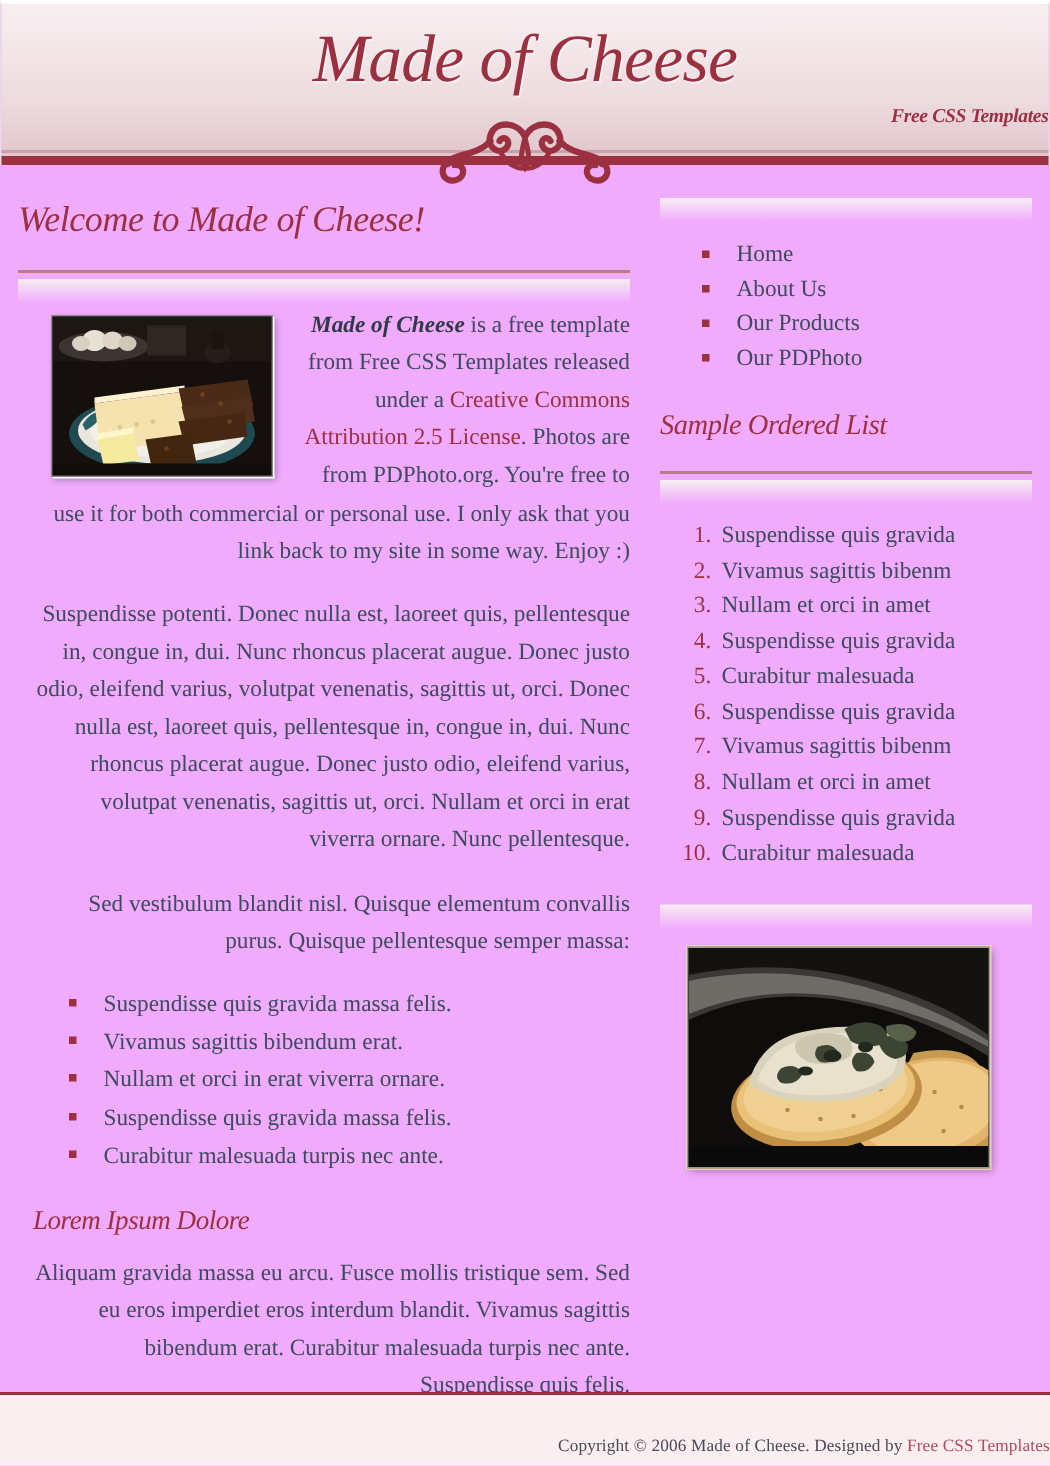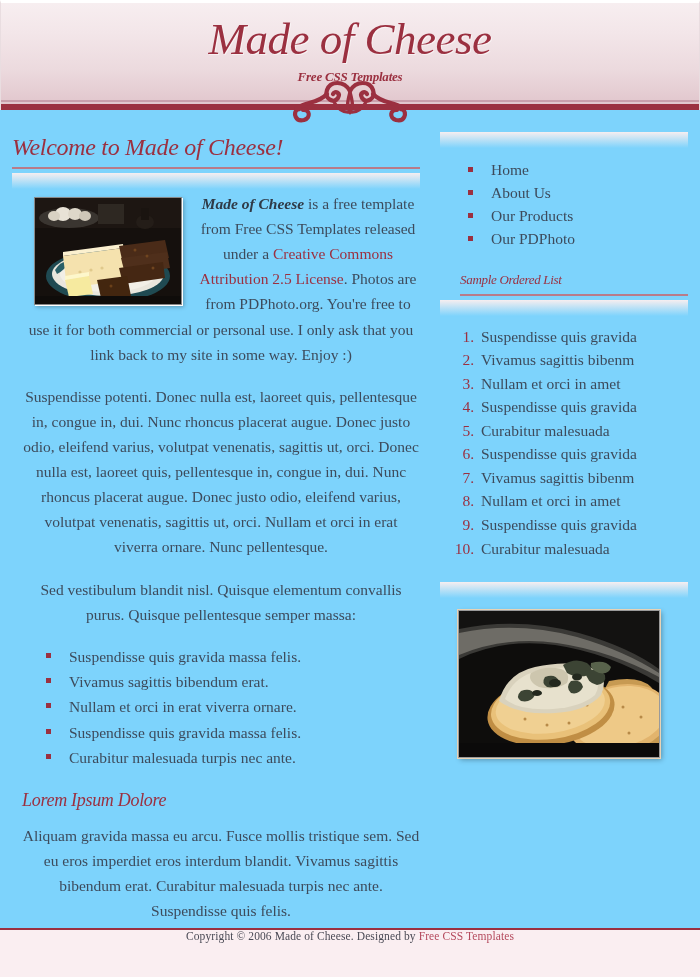--- a/index.html
+++ b/index.html
@@ -5,21 +5,21 @@
   * { box-sizing: border-box; }
   html, body {
     margin: 0; padding: 0;
     width: 700px; height: 977px;
     background: #ffffff;
     font-family: "Liberation Serif", "DejaVu Serif", serif;
   }
   #page {
     position: relative;
     width: 700px; height: 977px;
-    background: #7dd3fc;
+    background: #f0abfc;
     overflow: hidden;
   }
 
   
   #header {
     position: relative;
     height: 110px;
     background: linear-gradient(to bottom, #f7eef0 0%, #f3e6e9 28%, #ecdade 62%, #e2c8ce 92%, #ddc0c8 100%);
     border-top: 3px solid #ffffff;
     border-left: 1px solid #e9dde0;
@@ -86,45 +86,45 @@
 
   
   h2.sec {
     margin: 0 0 4px 0;
     font-size: 24px;
     font-style: italic;
     font-weight: normal;
     color: #9B3040;
     line-height: 1.25;
     border-bottom: 2px solid #b97b89;
-    padding-bottom: 5px;
+    padding-bottom: 18px;
     letter-spacing: -0.3px;
   }
-  h2.sec.small { font-size: 13px; margin-left: 20px; }
+  h2.sec.small { font-size: 19px; }
   .sec-fade {
     height: 16px;
     background: linear-gradient(to bottom, #f6eef0 0%, rgba(246,238,240,0) 100%);
     margin-bottom: 2px;
   }
   h3.sub {
     margin: 20px 0 12px 0;
     font-size: 18px;
     font-style: italic;
     font-weight: normal;
     color: #9B3040;
     letter-spacing: -0.3px;
   }
 
   
   p {
     margin: 0 0 17px 0;
     font-size: 15.5px;
     line-height: 1.62;
     color: #3d4b5c;
-    text-align: center;
+    text-align: right;
   }
   p.tight { margin-bottom: 0; }
   a { color: #9B3040; text-decoration: none; }
   strong { color: #2f3a47; font-weight: bold; font-style: italic; }
 
   
   .intro-photo {
     float: left;
     width: 148px; height: 108px;
     margin: 6px 14px 4px 22px;
@@ -215,21 +215,21 @@
   #footer {
     position: absolute;
     left: 0; right: 0; bottom: 0;
     height: 49px;
     background: #faeef1;
     border-top: 2px solid #9B3040;
     text-align: center;
   }
   #footer-text {
     margin: 0;
-    padding-top: 0;
+    padding-top: 28px;
     font-size: 11.5px;
     line-height: 1.2;
     color: #4a4a55;
     letter-spacing: 0.1px;
   }
   #footer-text a { color: #b4495c; }
   .spacer-bottom { height: 62px; }
 </style>
 </head>
 <body>

